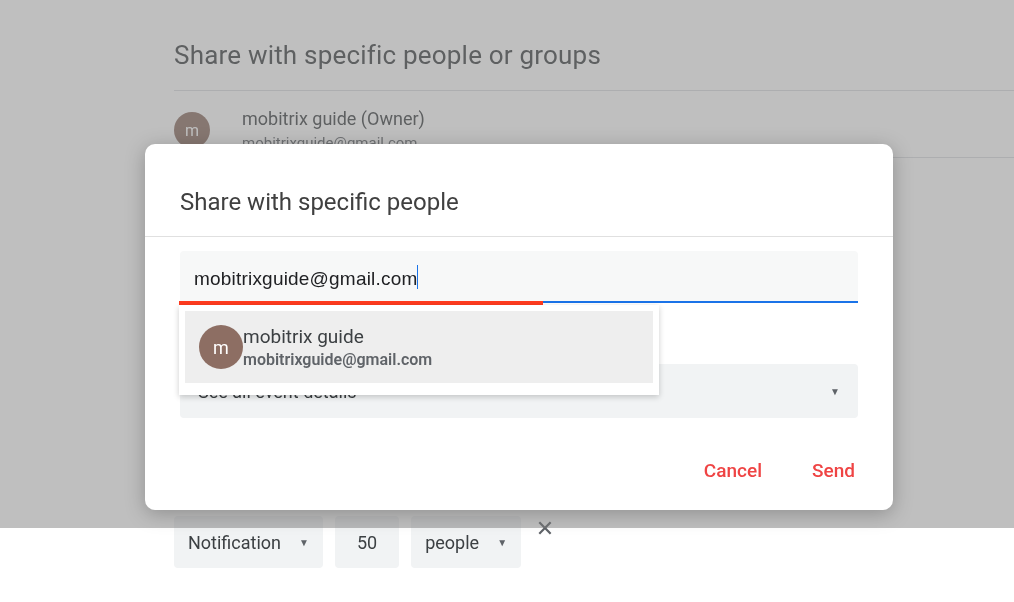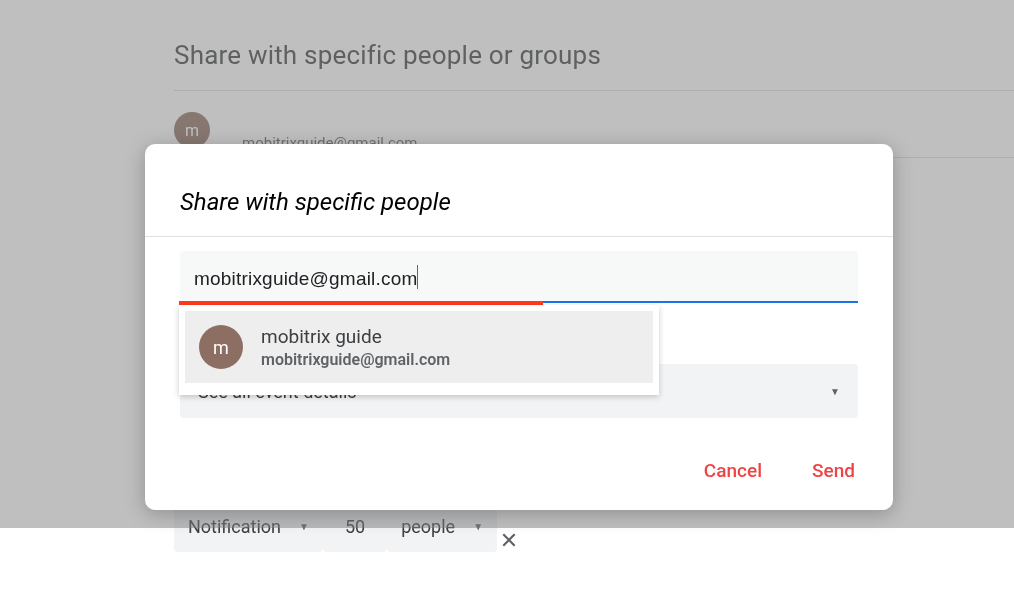--- a/index.html
+++ b/index.html
@@ -7,62 +7,63 @@
   .page { position: relative; width: 1014px; height: 528px; }
 
   
   .bg-title { position: absolute; left: 174px; top: 40px; font-size: 26px; color: #3c4043; letter-spacing: 0.2px; }
   .bg-hr { position: absolute; left: 174px; top: 90px; height: 1px; width: 844px; background: #dadce0; }
   .bg-owner-row { position: absolute; left: 174px; top: 108px; width: 844px; height: 50px; border-bottom: 1px solid #dadce0; }
   .bg-avatar { position: absolute; left: 0; top: 4px; width: 36px; height: 36px; border-radius: 50%; background: #8d6e63; color: #fff; display: flex; align-items: center; justify-content: center; font-size: 16px; }
   .bg-owner-name { position: absolute; left: 68px; top: 0; font-size: 18px; color: #3c4043; }
   .bg-owner-email { position: absolute; left: 68px; top: 26px; font-size: 15px; color: #5f6368; }
 
-  .notif-row { position: absolute; left: 174px; top: 500px; display: flex; align-items: flex-end; }
+  .notif-row { position: absolute; left: 174px; top: 516px; display: flex; gap: 12px; align-items: flex-start; }
   .sel-box { height: 52px; background: #f1f3f4; border-radius: 4px; display: flex; align-items: center; padding: 0 14px; color: #3c4043; font-size: 18px; gap: 18px; }
   .sel-box .caret { font-size: 10px; color: #5f6368; }
   .close-x { width: 24px; height: 24px; display: flex; align-items: center; justify-content: center; color: #5f6368; font-size: 22px; }
 
   
   .overlay { position: absolute; inset: 0; background: rgba(128,128,128,0.5); }
 
   
   .dialog { position: absolute; left: 145px; top: 144px; width: 748px; height: 366px; background: #fff; border-radius: 10px; box-shadow: 0 4px 20px rgba(0,0,0,0.25); }
-  .dlg-title { position: absolute; left: 35px; top: 44px; font-size: 24px; color: #000000; font-style: italic; }
+  .dlg-title { position: absolute; left: 35px; top: 44px; font-size: 24px; color: #404040; }
   .dlg-hr { position: absolute; left: 0; top: 92px; width: 100%; height: 1px; background: #e0e0e0; }
 
   .input-wrap { position: absolute; left: 35px; top: 107px; width: 678px; height: 52px; background: #f7f8f8; border-top-left-radius: 4px; border-top-right-radius: 4px; }
   .input-text { position: absolute; left: 14px; top: 14px; font-size: 19px; color: #202124; font-family: Arial, sans-serif; letter-spacing: 0.2px; }
   .caret-line { display: inline-block; width: 1px; height: 24px; background: #1a73e8; vertical-align: -4px; margin-left: 0px; }
   .underline-blue { position: absolute; left: 0; bottom: 0; width: 100%; height: 2px; background: #1a73e8; }
 
   .underline-red { position: absolute; left: 179px; top: 301px; width: 364px; height: 4px; background: #ff3b1f; }
 
   .suggestion { position: absolute; left: 179px; top: 305px; width: 480px; height: 90px; background: #fff; box-shadow: 0 2px 6px rgba(0,0,0,0.2); }
   .sugg-row { position: absolute; left: 6px; top: 6px; width: 468px; height: 72px; background: #eeeeee; display: flex; align-items: center; }
   .sugg-av { width: 44px; height: 44px; border-radius: 50%; background: #8d6e63; color: #fff; display: flex; align-items: center; justify-content: center; font-size: 18px; margin-left: 14px; flex-shrink: 0; }
-  .sugg-txt { margin-left: 18px; display: flex; flex-direction: column; }
+  .sugg-txt { display: flex; flex-direction: column; }
   .sugg-name { font-size: 19px; color: #3c4043; }
   .sugg-email { font-size: 16px; font-weight: 600; color: #5f6368; margin-top: 2px; }
 
   .perm-box { position: absolute; left: 35px; top: 220px; width: 678px; height: 54px; background: #f1f3f4; border-radius: 4px; display: flex; align-items: center; justify-content: space-between; padding: 0 18px; color: #3c4043; font-size: 18px; }
   .perm-box .caret { font-size: 10px; color: #5f6368; }
 
   .dlg-actions { position: absolute; right: 38px; bottom: 28px; display: flex; gap: 50px; }
   .txt-btn { font-size: 19px; color: #ef4444; font-weight: 500; }
 </style>
 </head>
 <body>
 
 <div class="page">
 
   <div class="bg-title">Share with specific people or groups</div>
   <div class="bg-hr"></div>
   <div class="bg-owner-row">
     <div class="bg-avatar">m</div>
+    <div class="bg-owner-name">mobitrix guide (Owner)</div>
     <div class="bg-owner-email">mobitrixguide@gmail.com</div>
   </div>
 
   <div class="notif-row">
     <div class="sel-box">
       <span>Notification</span>
       <span class="caret">▼</span>
     </div>
     <div class="sel-box" style="padding:0 22px;">
       <span>50</span>

